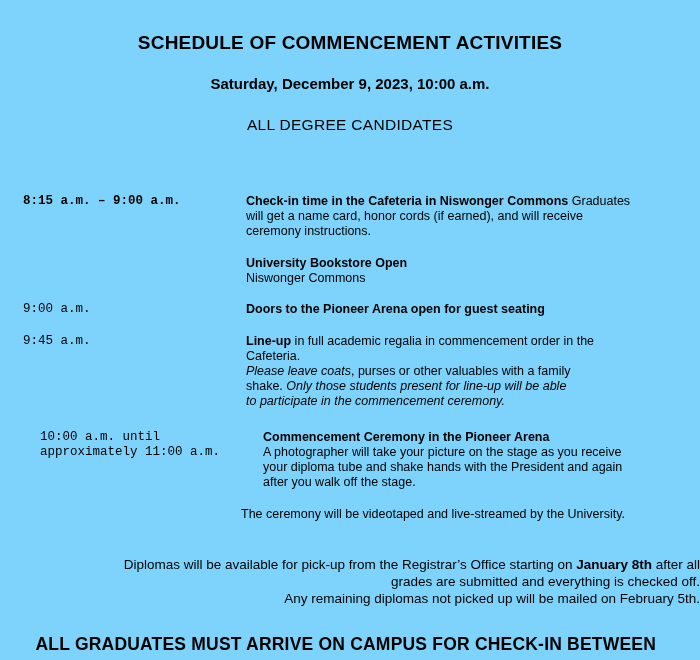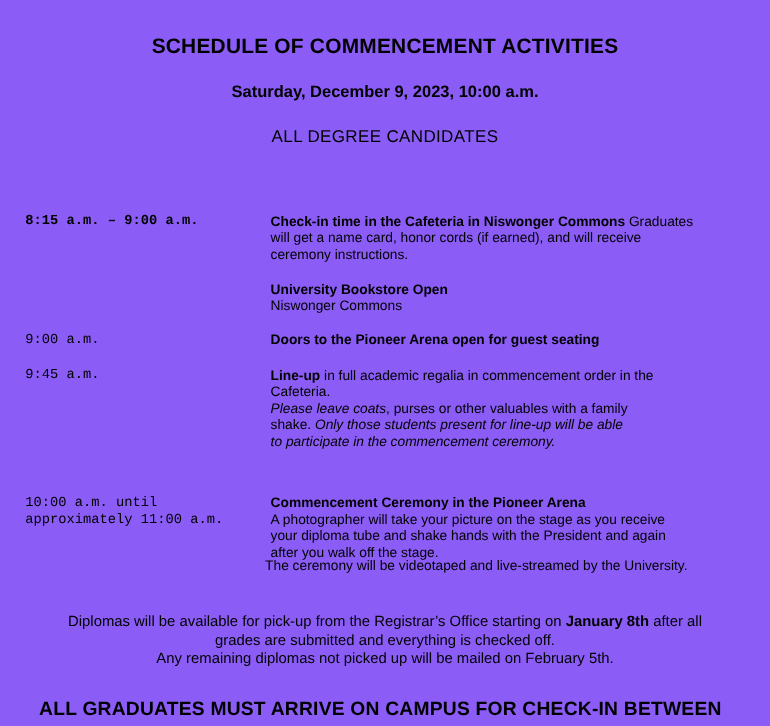--- a/index.html
+++ b/index.html
@@ -1,31 +1,31 @@
 <!DOCTYPE html>
 <html><head>
 <meta charset="utf-8">
 <style>
   html,body{margin:0;padding:0;}
   .doc{
     position:relative;
     width:700px;height:660px;
-    background:#8b5cf6;color:#000000;
+    background:#7dd3fc;color:#000000;
     font-family:"Liberation Sans", sans-serif;
     overflow:hidden;
   }
   .centered{position:absolute;left:0;width:700px;text-align:center;}
   .title{top:32px;font-size:19px;font-weight:bold;letter-spacing:.2px;}
   .dateline{top:75px;font-size:15px;font-weight:bold;}
   .audience{top:116px;font-size:15.5px;font-weight:normal;letter-spacing:.3px;}
   .time-cell{position:absolute;left:23px;width:216px;font-size:12.5px;line-height:15px;font-family:Liberation Mono, monospace;}
   .desc-cell{position:absolute;left:246px;width:454px;font-size:12.5px;line-height:15px;}
-  .r1{top:194px;} .r2{top:256px;} .r3{top:302px;} .r4{top:334px;} .r5{top:450px;}
+  .r1{top:194px;} .r2{top:256px;} .r3{top:302px;} .r4{top:334px;} .r5{top:430px;margin-left:17px;}
   .ceremony-note{position:absolute;left:241px;top:507px;font-size:12.5px;line-height:15px;white-space:pre;}
-  .diploma-note{position:absolute;left:0;top:556px;width:700px;text-align:center;font-size:13.5px;line-height:17px;}
+  .diploma-note{position:absolute;left:0;top:556px;width:700px;text-align:right;font-size:13.5px;line-height:17px;}
   .footer-banner{position:absolute;left:0;top:634px;width:656px;text-align:right;font-size:17.5px;font-weight:bold;white-space:nowrap;letter-spacing:.2px;}
   .line{white-space:pre;}
   .b{font-weight:bold;}
   .i{font-style:italic;}
 </style>
 </head>
 <body>
 
 <div class="doc">
 

